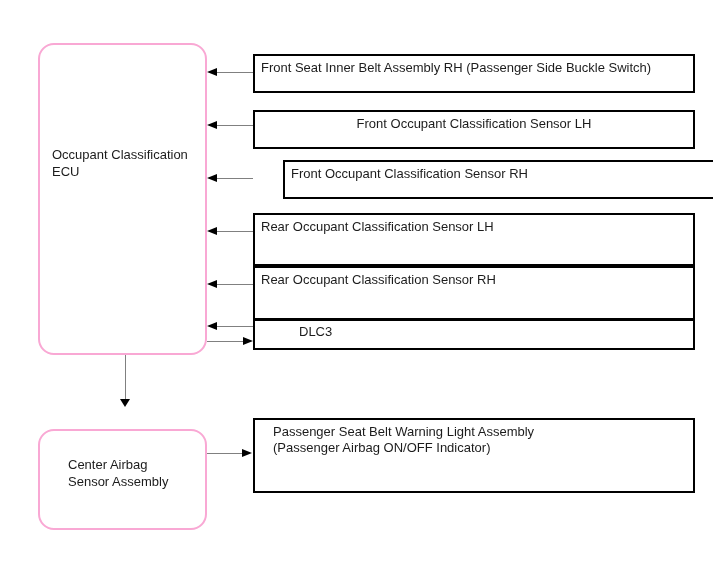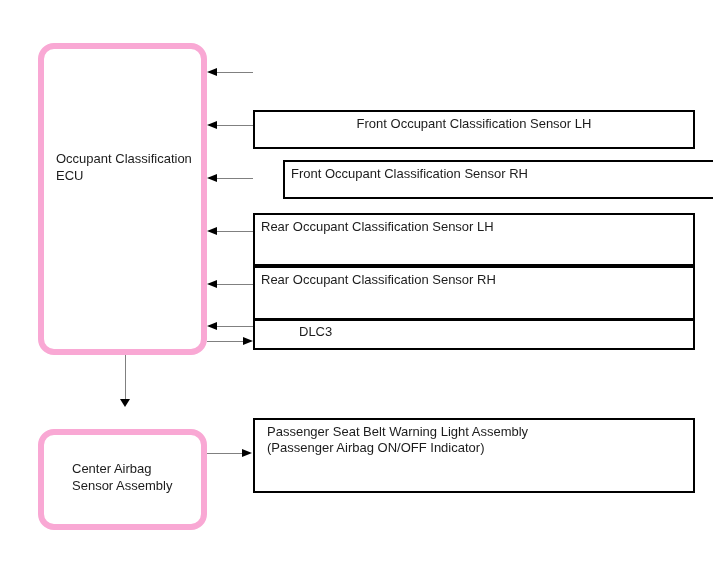--- a/index.html
+++ b/index.html
@@ -15,21 +15,21 @@
     position: relative;
     width: 713px;
     height: 581px;
     background: #ffffff;
     overflow: hidden;
   }
   
   .round-node {
     position: absolute;
     box-sizing: border-box;
-    border: 6px solid #f9a8d4;
+    border: 2px solid #f9a8d4;
     border-radius: 16px;
     background: #ffffff;
   }
   .node-ecu    { left: 38px; top: 43px;  width: 169px; height: 312px; }
   .node-center { left: 38px; top: 429px; width: 169px; height: 101px; padding-left: 25px; }
   .round-node .node-label {
     position: absolute;
     font-size: 13px;
     line-height: 17px;
     white-space: pre-line;
@@ -53,21 +53,21 @@
     white-space: pre-line;
   }
   .r0 { top: 54px;  height: 39px; }
   .r1 { top: 110px; height: 39px; text-align: center; }
   .r2 { top: 160px; height: 39px; margin-left: 30px; }
   .r3 { top: 213px; height: 53px; }
   .r4 { top: 266px; height: 54px; }
   .r5 { top: 319px; height: 31px; padding-left: 30px; }
   .r5 .box-label { padding: 3px 6px 0 14px; }
   .rbox-passenger { top: 418px; left: 253px; height: 75px; }
-  .rbox-passenger .box-label { padding: 4px 6px 0 12px; }
+  .rbox-passenger .box-label { padding: 4px 6px 0 12px; margin-left: 6px; }
 
   
   .hline { position: absolute; height: 1px; background: #808080; }
   .vline { position: absolute; width: 1px;  background: #808080; }
   .head-left {
     position: absolute; width: 0; height: 0;
     border-top: 4px solid transparent;
     border-bottom: 4px solid transparent;
     border-right: 10px solid #000000;
   }
@@ -102,20 +102,23 @@
 </head>
 <body>
 
 <div class="canvas">
 
   <div class="round-node node-ecu">
     <div class="node-label">Occupant Classification
 ECU</div>
   </div>
 
+  <div class="rbox r0">
+    <div class="box-label">Front Seat Inner Belt Assembly RH (Passenger Side Buckle Switch)</div>
+  </div>
   <div class="rbox r1">
     <div class="box-label">Front Occupant Classification Sensor LH</div>
   </div>
   <div class="rbox r2">
     <div class="box-label">Front Occupant Classification Sensor RH</div>
   </div>
   <div class="rbox r3">
     <div class="box-label">Rear Occupant Classification Sensor LH</div>
   </div>
   <div class="rbox r4">

